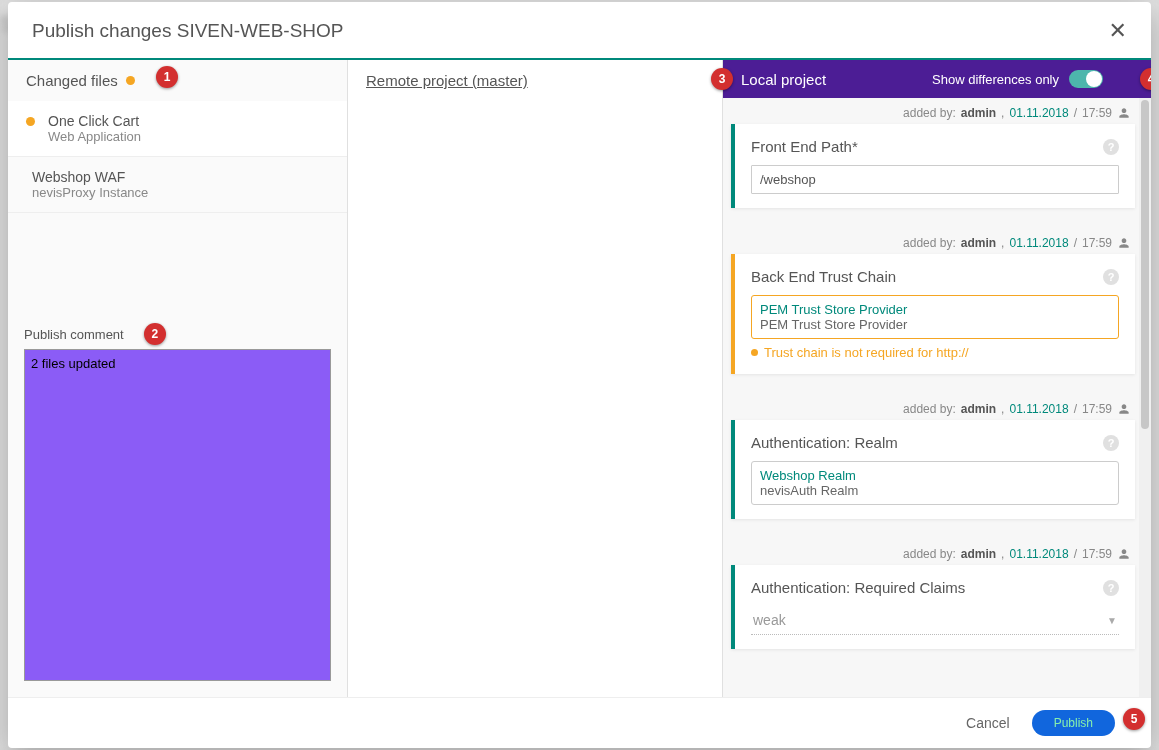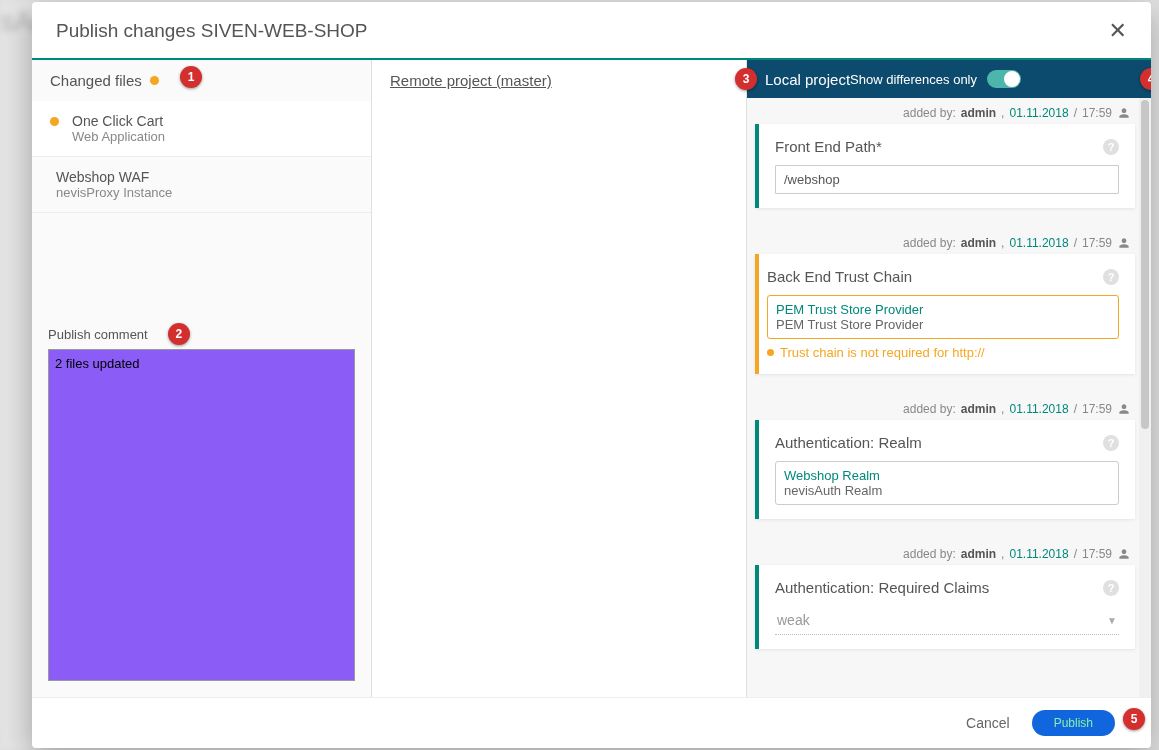--- a/index.html
+++ b/index.html
@@ -29,21 +29,20 @@
 
   .modal {
     position: absolute;
     top: 2px; left: 8px; right: 8px; bottom: 2px;
     background: #fff;
     border-radius: 4px;
     box-shadow: 0 8px 30px rgba(0,0,0,0.3);
     display: flex;
     flex-direction: column;
     overflow: hidden;
-    margin-left: 24px;
   }
   .modal-header {
     display: flex;
     align-items: center;
     justify-content: space-between;
     padding: 18px 24px 16px 24px;
     border-bottom: 2px solid #00897b;
   }
   .modal-title {
     font-size: 19px;
@@ -146,25 +145,26 @@
   
   .right-col {
     flex: 1;
     display: flex;
     flex-direction: column;
     background: #f7f7f7;
     position: relative;
     min-width: 0;
   }
   .right-head {
-    background: #0c4a6e;
+    background: #4c1d95;
     color: #fff;
     padding: 10px 48px 10px 18px;
     display: flex;
     align-items: center;
+    justify-content: space-between;
     position: relative;
   }
   .right-head .label {
     font-size: 15px;
   }
   .diff-toggle-wrap {
     display: flex;
     align-items: center;
     gap: 10px;
     font-size: 13px;
@@ -206,21 +206,21 @@
     width: 14px; height: 14px;
     display: inline-block;
   }
   .card {
     background: #fff;
     border-left: 4px solid #00897b;
     box-shadow: 0 1px 3px rgba(0,0,0,0.08);
     padding: 14px 16px;
     margin-bottom: 28px;
   }
-  .card.orange { border-left-color: #f5a623; padding-left: 8px; }
+  .card.orange { border-left-color: #f5a623; }
   .card-title {
     display: flex;
     justify-content: space-between;
     align-items: center;
     color: #555;
     font-size: 15px;
     margin-bottom: 10px;
   }
   .help-circle {
     width: 16px; height: 16px; border-radius: 50%;

